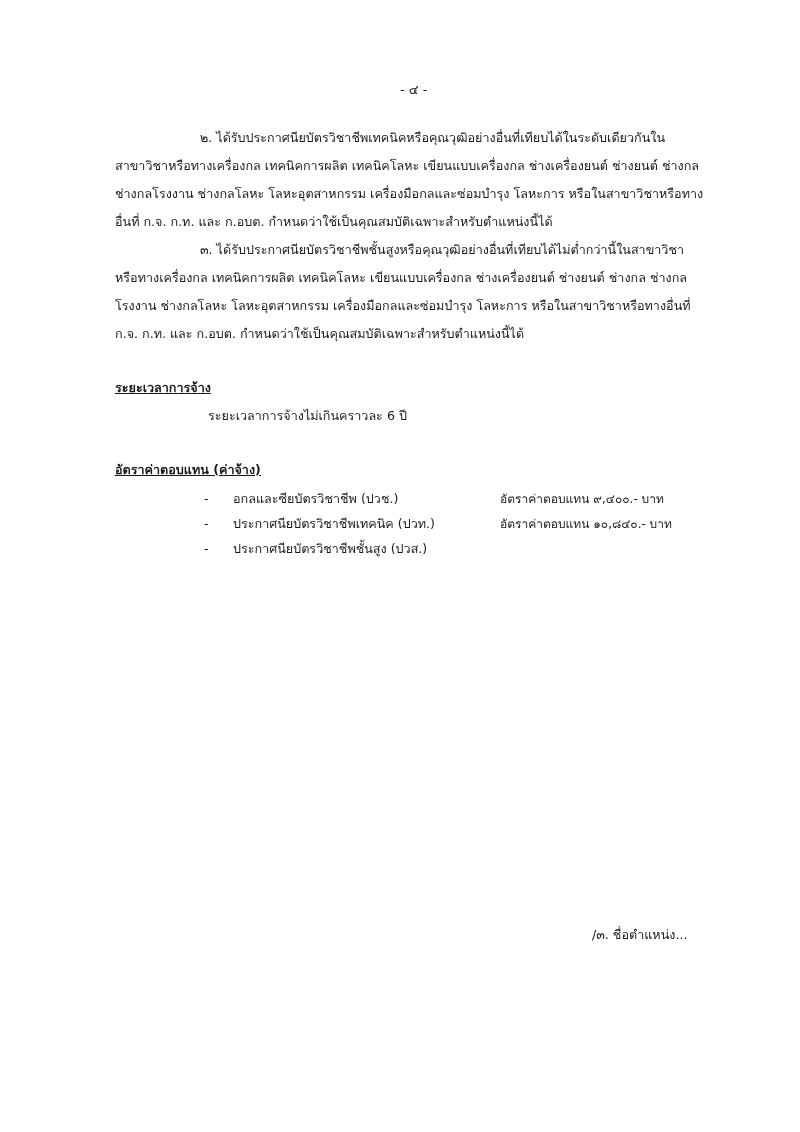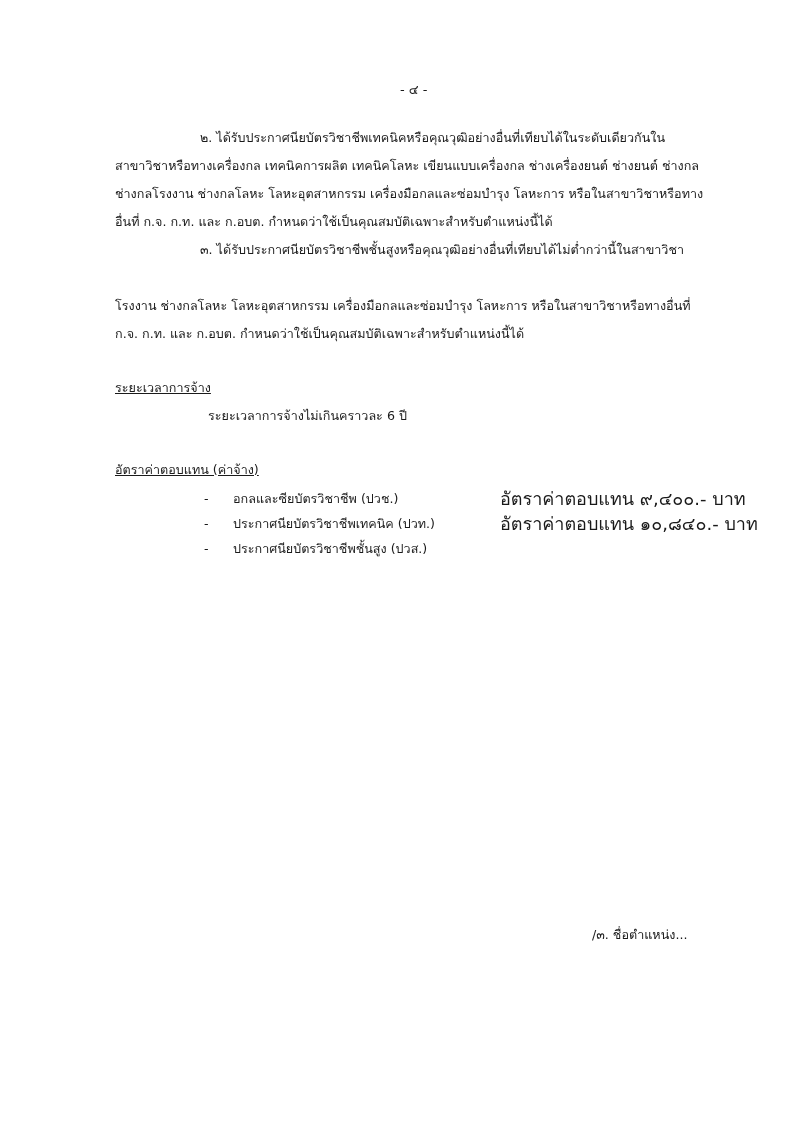--- a/index.html
+++ b/index.html
@@ -7,40 +7,41 @@
     width: 800px; height: 1132px; position: relative; overflow: hidden;
     font-family: "DejaVu Sans", "Liberation Sans", sans-serif;
     color: #1a1a1a;
   }
   .page { position: absolute; left: 0; top: 0; width: 800px; height: 1132px; }
   .line {
     position: absolute; white-space: nowrap;
     font-size: 12.6px; line-height: 20px; letter-spacing: 0;
   }
   .pagenum { left: 400px; top: 80px; font-size: 13px; }
-  .heading { text-decoration: underline; font-weight: normal; font-size: 12.6px; }
+  .heading { text-decoration: underline; font-weight: bold; font-size: 12.6px; }
   .rate-row { position: absolute; left: 0; width: 800px; height: 24px; }
   .rate-row .dash { position: absolute; left: 204px; font-size: 12.6px; line-height: 24px; }
   .rate-row .name { position: absolute; left: 233px; font-size: 12.6px; line-height: 24px; white-space: nowrap; }
-  .rate-row .amt  { position: absolute; left: 500px; font-size: 18px; line-height: 24px; white-space: nowrap; }
+  .rate-row .amt  { position: absolute; left: 500px; font-size: 12px; line-height: 24px; white-space: nowrap; }
   .footer-ref { left: 592px; top: 925px; text-align: right; }
 </style>
 </head>
 <body>
 
 <div class="page">
 
   <div class="line pagenum">- ๔ -</div>
 
   <div class="line" style="left:200px; top:128px;">๒. ได้รับประกาศนียบัตรวิชาชีพเทคนิคหรือคุณวุฒิอย่างอื่นที่เทียบได้ในระดับเดียวกันใน</div>
   <div class="line" style="left:115px; top:156px;">สาขาวิชาหรือทางเครื่องกล เทคนิคการผลิต เทคนิคโลหะ เขียนแบบเครื่องกล ช่างเครื่องยนต์ ช่างยนต์ ช่างกล</div>
   <div class="line" style="left:115px; top:184px;text-align:right;">ช่างกลโรงงาน ช่างกลโลหะ โลหะอุตสาหกรรม เครื่องมือกลและซ่อมบำรุง โลหะการ หรือในสาขาวิชาหรือทาง</div>
   <div class="line" style="left:115px; top:212px;">อื่นที่ ก.จ. ก.ท. และ ก.อบต. กำหนดว่าใช้เป็นคุณสมบัติเฉพาะสำหรับตำแหน่งนี้ได้</div>
 
   <div class="line" style="left:200px; top:240px;">๓. ได้รับประกาศนียบัตรวิชาชีพชั้นสูงหรือคุณวุฒิอย่างอื่นที่เทียบได้ไม่ต่ำกว่านี้ในสาขาวิชา</div>
+  <div class="line" style="left:115px; top:268px;">หรือทางเครื่องกล เทคนิคการผลิต เทคนิคโลหะ เขียนแบบเครื่องกล ช่างเครื่องยนต์ ช่างยนต์ ช่างกล ช่างกล</div>
   <div class="line" style="left:115px; top:296px;">โรงงาน ช่างกลโลหะ โลหะอุตสาหกรรม เครื่องมือกลและซ่อมบำรุง โลหะการ หรือในสาขาวิชาหรือทางอื่นที่</div>
   <div class="line" style="left:115px; top:324px;">ก.จ. ก.ท. และ ก.อบต. กำหนดว่าใช้เป็นคุณสมบัติเฉพาะสำหรับตำแหน่งนี้ได้</div>
 
   <div class="line heading" style="left:115px; top:378px;">ระยะเวลาการจ้าง</div>
   <div class="line" style="left:208px; top:406px;">ระยะเวลาการจ้างไม่เกินคราวละ  6  ปี</div>
 
   <div class="line heading" style="left:115px; top:460px;">อัตราค่าตอบแทน (ค่าจ้าง)</div>
 
   <div class="rate-row" style="top:487px;">
     <span class="dash">-</span>

